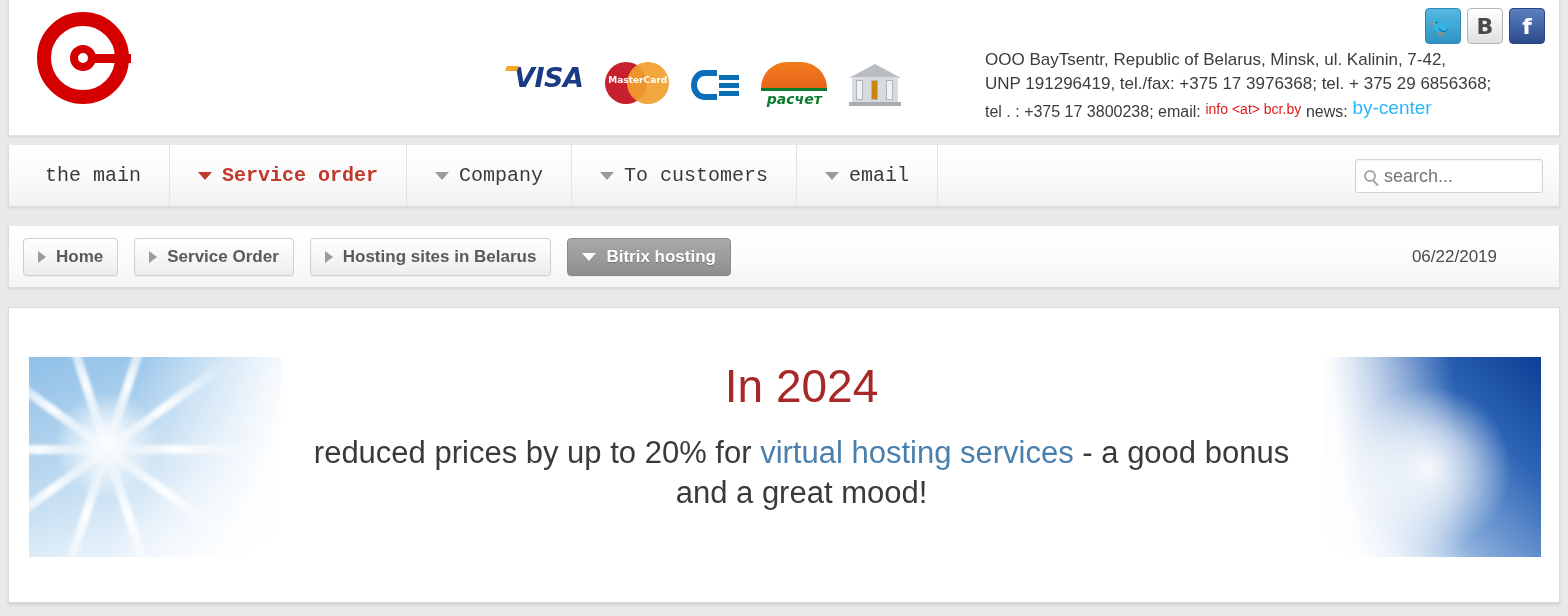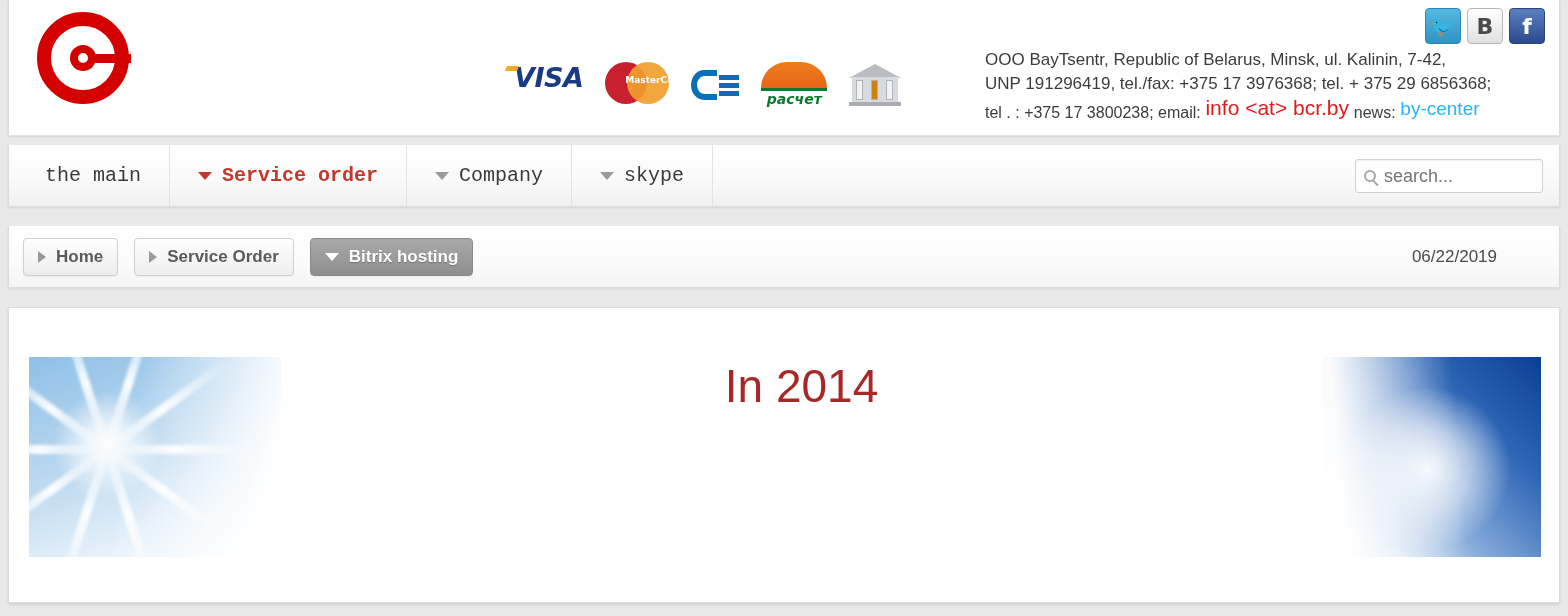--- a/index.html
+++ b/index.html
@@ -43,21 +43,21 @@
   .visa {
     font-family: "DejaVu Sans", sans-serif; font-weight: bold; font-style: italic;
     font-size: 27px; color:#1a3a86; letter-spacing: -0.5px; position: relative;
   }
   .visa::before{ content:""; position:absolute; left:-8px; top:4px; width:12px; height:5px;
     background:#f5a623; transform: skewX(-20deg); }
   .mc { position: relative; width: 64px; height: 42px; }
   .mc i { position:absolute; top:0; width:42px; height:42px; border-radius:50%; }
   .mc .l { left:0; background:#c8202e; }
   .mc .r { left:22px; background:#f0a02c; opacity:.92; }
-  .mc span { position:absolute; left:20px; top:13px; width:56px; text-align:center; z-index:3;
+  .mc span { position:absolute; left:3px; top:13px; width:56px; text-align:center; z-index:3;
     font-size:9px; font-weight:bold; color:#fff; font-family:"DejaVu Sans",sans-serif;}
   .erip { display:flex; align-items:center; gap:2px; }
   .erip-c { width:26px; height:30px; border-radius:50% 0 0 50%/50% 0 0 50%;
     border:6px solid #0b6fb8; border-right:none; }
   .erip-sh { display:flex; flex-direction:column; gap:3px; }
   .erip-sh i { display:block; width:20px; height:5px; background:#0b6fb8; }
   .raschet { width:66px; }
   .raschet-arc { width:66px; height:26px; border-radius:33px 33px 0 0;
     background: linear-gradient(180deg,#f07d1a,#e8641c); }
   .raschet-txt { font-size:14px; font-weight:bold; font-style:italic; color:#0a7a2f;
@@ -78,21 +78,21 @@
   .soc-twitter { background: linear-gradient(180deg,#56b9e0,#2f93c4); border:1px solid #2d86b5; }
   .soc-vk { background: linear-gradient(180deg,#ffffff,#e0e0e0); border:1px solid #b5b5b5; color:#4a4a4a; }
   .soc-fb { background: linear-gradient(180deg,#5b7fc0,#2b4a8c); border:1px solid #2a4480; }
   .bird { font-size:20px; }
 
   
   .contacts {
     position:absolute; right: 14px; top: 48px; width: 560px; text-align: left;
     font-size: 17px; line-height: 24px; color:#3c3c3c;
   }
-  .contacts .em { color:#e01b1b; font-size:21px; vertical-align: 3px; }
+  .contacts .em { color:#e01b1b; font-size:14px; vertical-align: 3px; }
   .contacts .sk { color:#29b6f6; font-size:19px; vertical-align: 3px; }
   .contacts .lbl { font-size:16px; }
 
   
   .navbar {
     position:absolute; left:8px; top:145px; width:1552px; height:62px;
     background: linear-gradient(180deg, #ffffff 0%, #fafafa 55%, #f1f1f1 100%);
     border-left:1px solid #dcdcdc; border-right:1px solid #dcdcdc; border-bottom:1px solid #dedede;
     box-shadow: 0 1px 2px rgba(0,0,0,0.09);
     display:flex; align-items:center;
@@ -267,38 +267,46 @@
       <div class="nav-item active">
         <span class="chev-d"></span>
         <span>Service order</span>
       </div>
       <div class="nav-item">
         <span class="chev-d"></span>
         <span>Company</span>
       </div>
       <div class="nav-item">
         <span class="chev-d"></span>
-        <span>skype</span>
+        <span>To customers</span>
+      </div>
+      <div class="nav-item">
+        <span class="chev-d"></span>
+        <span>email</span>
       </div>
     </div>
     <div class="search-box">
       <span class="mag"></span>
       <input class="search-inp" type="text" placeholder="search..." style="">
     </div>
   </div>
 
   <div class="crumbbar">
     <div class="crumbs">
       <div class="crumb">
         <span class="chev-r"></span>
         <span>Home</span>
       </div>
       <div class="crumb">
         <span class="chev-r"></span>
         <span>Service Order</span>
+      </div>
+      <div class="crumb">
+        <span class="chev-r"></span>
+        <span>Hosting sites in Belarus</span>
       </div>
       <div class="crumb active">
         <span class="chev-dw"></span>
         <span>Bitrix hosting</span>
       </div>
     </div>
     <div class="crumb-date">06/22/2019</div>
   </div>
 
   <div class="main">
@@ -310,18 +318,23 @@
         <div class="ray" style="transform:rotate(108deg)"></div>
         <div class="ray" style="transform:rotate(144deg)"></div>
         <div class="ray" style="transform:rotate(180deg)"></div>
         <div class="ray" style="transform:rotate(216deg)"></div>
         <div class="ray" style="transform:rotate(252deg)"></div>
         <div class="ray" style="transform:rotate(288deg)"></div>
         <div class="ray" style="transform:rotate(324deg)"></div>
       </div>
       <div class="sky-right"></div>
       <div class="banner-text">
-        <div class="headline">In 2014</div>
+        <div class="headline">In 2024</div>
+        <div class="subline">
+          <span>reduced prices by up to 20% for</span>
+          <a href="#">virtual hosting services</a>
+          <span>- a good bonus and a great mood!</span>
+        </div>
       </div>
     </div>
   </div>
 
 </div>
 
 </body></html>

